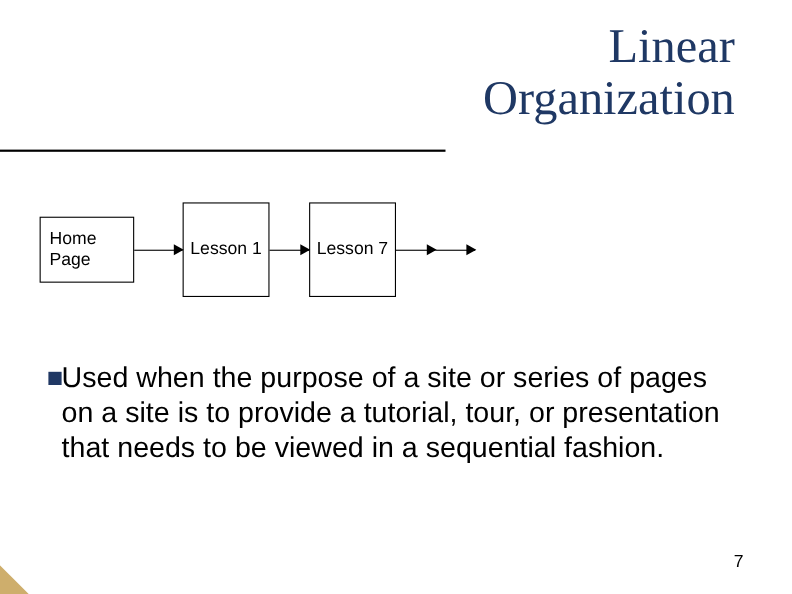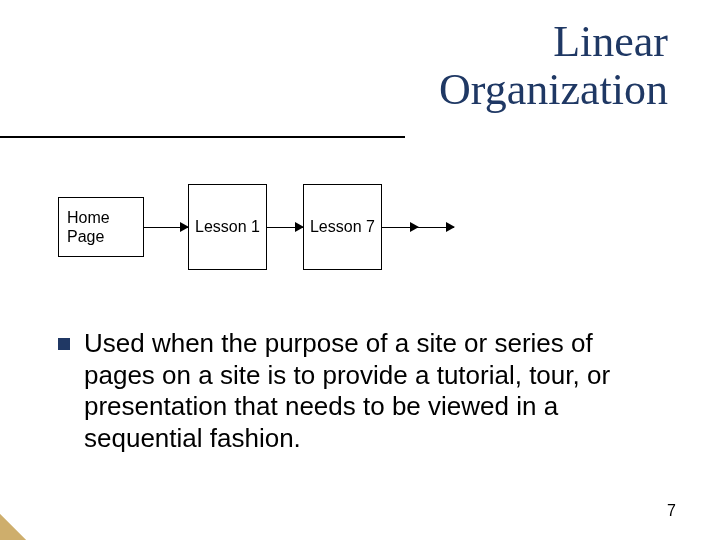--- a/index.html
+++ b/index.html
@@ -30,21 +30,20 @@
   }
   .diagram {
     position: absolute;
     top: 182px;
     left: 36px;
     right: 36px;
     height: 90px;
     display: flex;
     align-items: center;
     gap: 0;
-    margin-left: 22px;
   }
   .node {
     border: 1px solid #000;
     background: #fff;
     font-size: 16px;
     font-family: Arial, sans-serif;
     color: #000;
     padding: 10px 8px;
     min-width: 86px;
     text-align: left;
@@ -65,25 +64,24 @@
     top: 50%;
     transform: translateY(-50%);
     border-left: 9px solid #000;
     border-top: 5px solid transparent;
     border-bottom: 5px solid transparent;
   }
   .arrow.short { width: 36px; }
   .body-text {
     position: absolute;
     top: 328px;
-    left: 58px;
+    left: 44px;
     right: 52px;
     display: flex;
     align-items: flex-start;
-    gap: 14px;
   }
   .bullet {
     width: 12px;
     height: 12px;
     background: #203864;
     margin-top: 10px;
     flex-shrink: 0;
   }
   .body-para {
     font-size: 26px;

